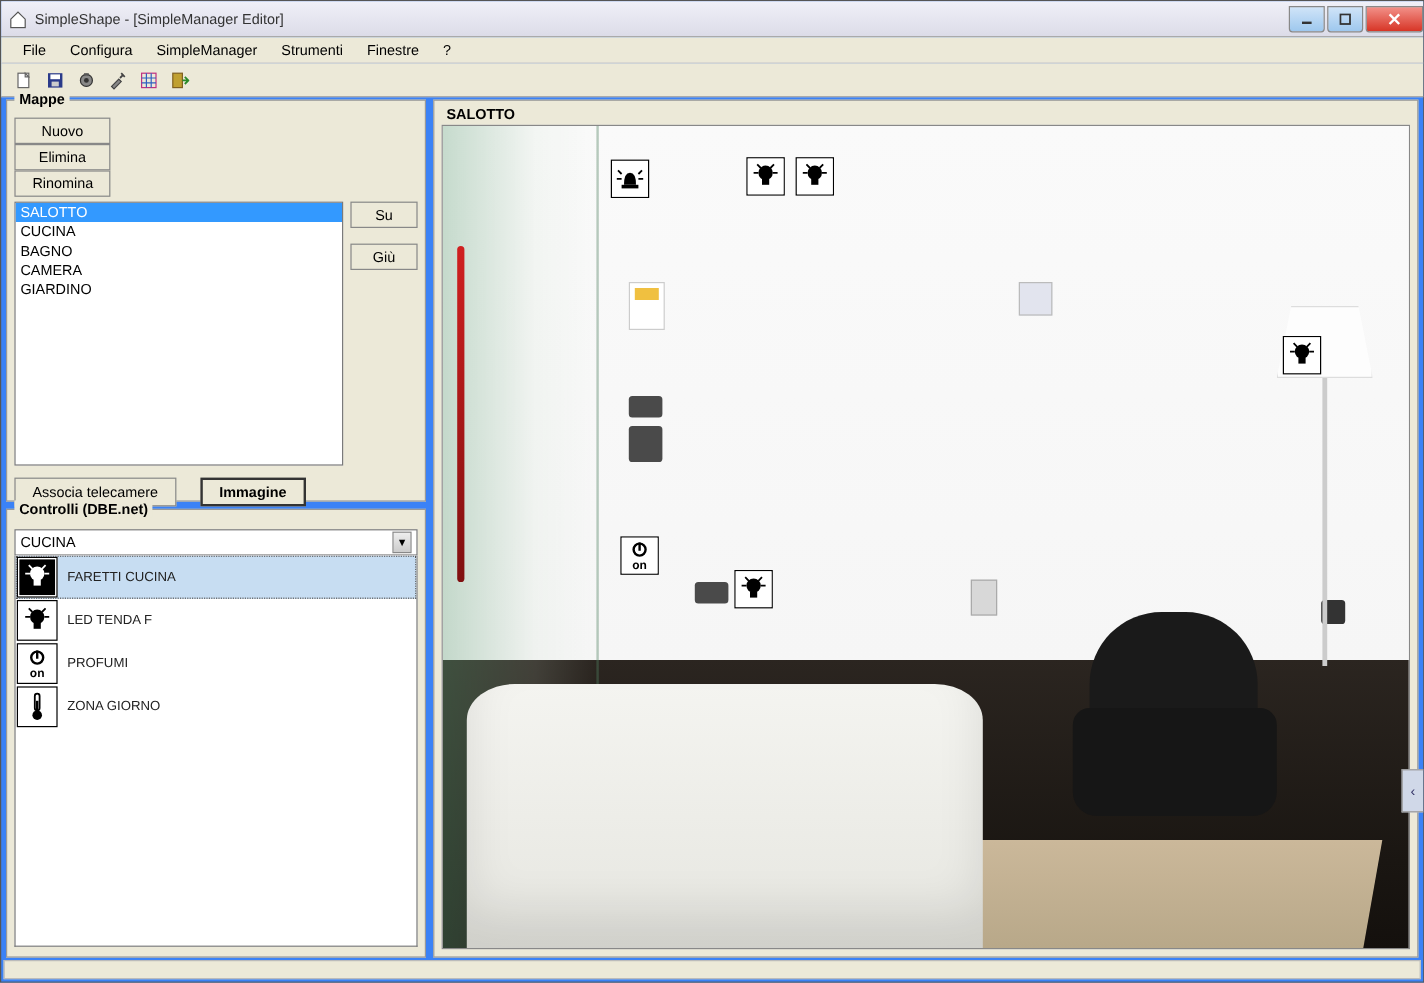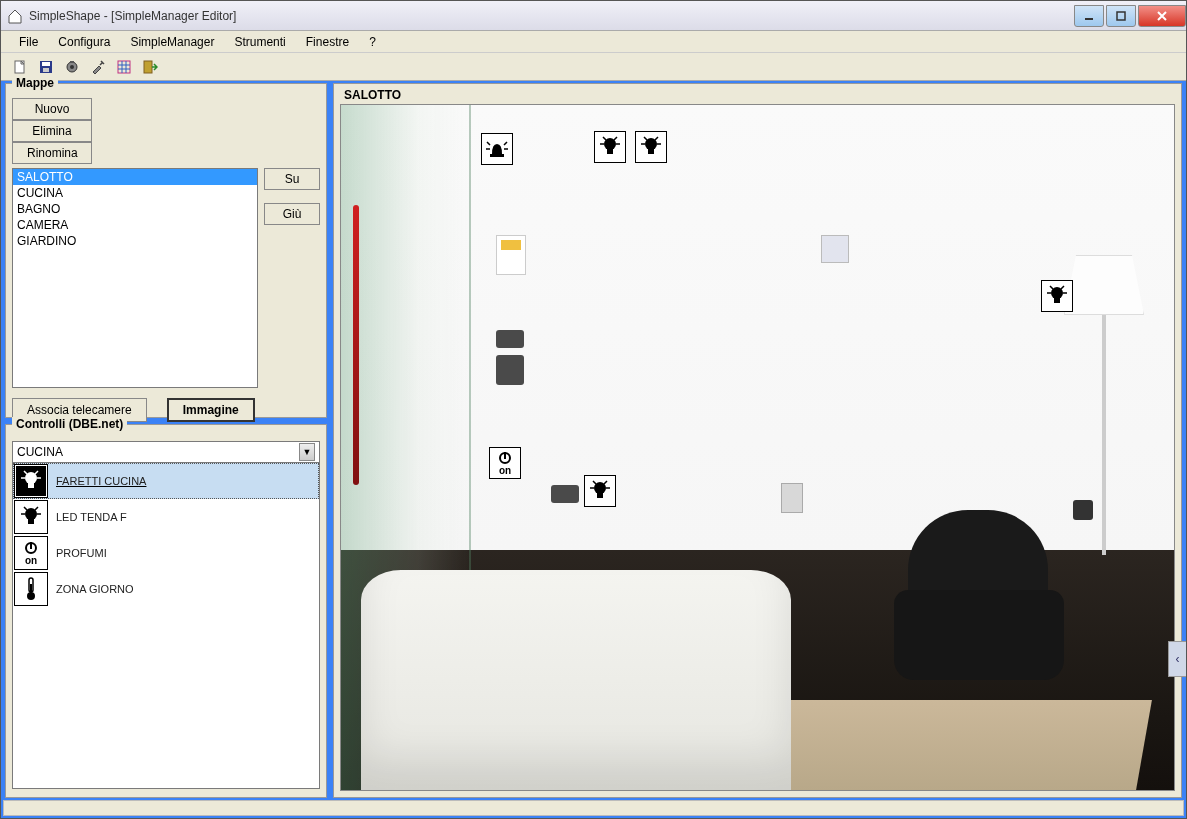--- a/index.html
+++ b/index.html
@@ -21,41 +21,41 @@
 .menubar { height: 22px; background: #ece9d8; display: flex; align-items: center; padding: 0 8px; font-size: 12px; border-bottom: 1px solid #ccc; }
 .menubar .menu-item { padding: 2px 10px; cursor: default; }
 
 
 .toolbar { height: 28px; background: #ece9d8; display: flex; align-items: center; padding: 2px 8px; border-bottom: 1px solid #aaa; gap: 4px; }
 .toolbar .tool-btn { width: 22px; height: 22px; display: flex; align-items: center; justify-content: center; cursor: default; }
 
 
 .client { position: absolute; top: 82px; left: 4px; right: 4px; bottom: 20px; display: flex; gap: 6px; }
 
-.left-panel { width: 322px; display: flex; flex-direction: column; gap: 6px; }
+.left-panel { width: 350px; display: flex; flex-direction: column; gap: 6px; }
 
 .groupbox { border: 1px solid #999; background: #ece9d8; padding: 4px 6px 8px 6px; position: relative; }
 .groupbox .legend { position: absolute; top: -8px; left: 6px; background: #ece9d8; padding: 0 4px; font-size: 12px; font-weight: bold; }
 
 .mappe-box { height: 335px; }
 .mappe-btns-top { display: flex; gap: 0; margin-top: 10px; margin-bottom: 4px; flex-direction: column; }
 .btn { background: #ece9d8; border: 1px solid #888; padding: 3px 14px; font-size: 12px; cursor: default; }
 .mappe-body { display: flex; gap: 6px; }
 .listbox { flex: 1; height: 220px; background: #fff; border: 1px solid #7a7a7a; overflow: auto; font-size: 12px; }
 .listbox .li { padding: 1px 4px; cursor: default; }
 .listbox .li.selected { background: #3399ff; color: #fff; }
 .list-side { display: flex; flex-direction: column; gap: 13px; width: 56px; }
 .mappe-bottom { display: flex; gap: 20px; margin-top: 10px; }
 
 .controlli-box { flex: 1; min-height: 0; display: flex; flex-direction: column; }
 .select { width: 100%; background: #fff; border: 1px solid #7a7a7a; height: 22px; display: flex; align-items: center; padding: 0 4px; font-size: 12px; justify-content: space-between; margin-top: 12px; }
 .select .arrow { width: 16px; height: 18px; background: linear-gradient(#eee,#ccc); border: 1px solid #888; display: flex; align-items: center; justify-content: center; font-size: 9px; }
 .ctrl-list { flex: 1; background: #fff; border: 1px solid #7a7a7a; border-top: none; overflow: auto; }
 .ctrl-item { display: flex; align-items: center; height: 36px; font-size: 11px; cursor: default; }
-.ctrl-item.sel { background: #c7ddf2; text-decoration: underline; }
+.ctrl-item.sel { background: #c7ddf2; }
 .ctrl-item.sel.dotted { outline: 1px dotted #555; outline-offset: -1px; }
 .ctrl-item .ic { width: 34px; height: 34px; border: 1px solid #000; margin: 1px 8px 1px 1px; display: flex; align-items: center; justify-content: center; background: #fff; }
 .ctrl-item .lbl { color: #222; }
 
 
 .main-view { flex: 1; border: 1px solid #999; background: #ece9d8; position: relative; padding: 2px; }
 .main-view .view-title { font-size: 12px; font-weight: bold; padding: 2px 8px; }
 .room { position: absolute; top: 20px; left: 6px; right: 6px; bottom: 6px; background: #fff; border: 1px solid #888; overflow: hidden; }
 
 

